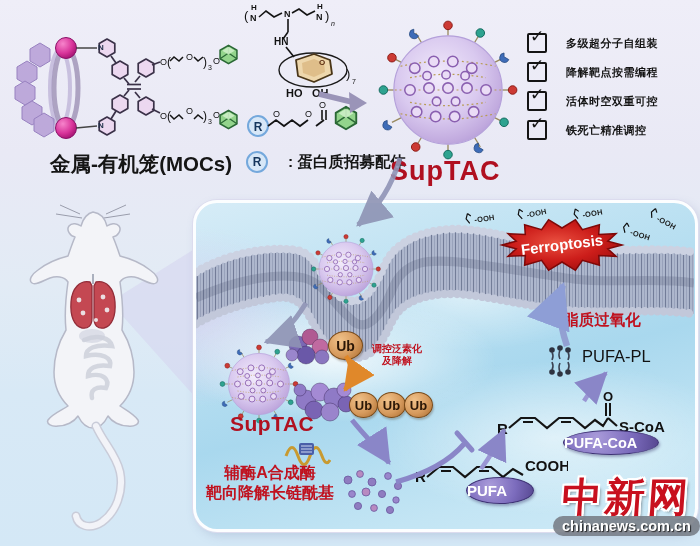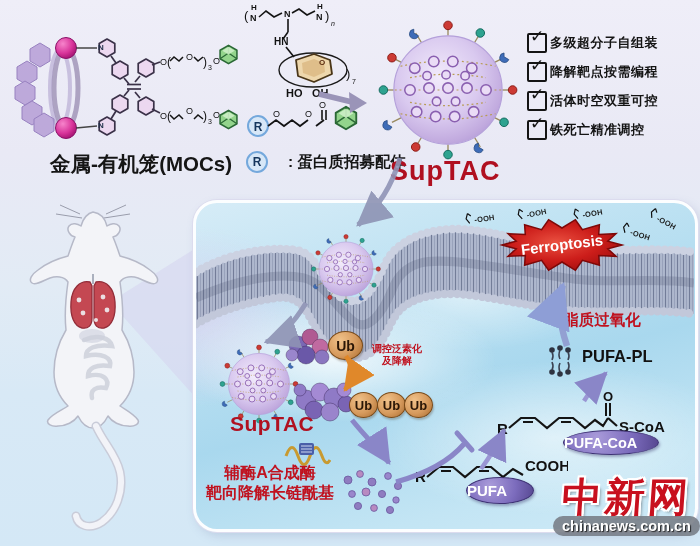--- a/index.html
+++ b/index.html
@@ -7,21 +7,21 @@
     position:relative;width:700px;height:546px;overflow:hidden;
     font-family:"Liberation Sans","DejaVu Sans",sans-serif;
     background:linear-gradient(180deg,#efeef8 0%,#e9e9f5 28%,#e2ebf5 52%,#d8e9f6 72%,#d4e8f6 100%);
   }
   .abs{position:absolute;}
   .cn{font-weight:700;color:#151515;}
   .redtxt{font-weight:700;color:#c0121f;text-align:center;line-height:1.22;}
   .checkrow{display:flex;align-items:center;margin-bottom:9px;}
   .checkbox{position:relative;width:16px;height:16px;border:2.4px solid #141414;border-radius:2px;flex:0 0 auto;}
   .checkbox .tick{position:absolute;left:1px;top:-7px;font-size:17px;font-weight:700;color:#141414;line-height:1;}
-  .checklabel{margin-left:3px;font-size:13px;font-weight:700;color:#141414;letter-spacing:.5px;white-space:nowrap;}
+  .checklabel{margin-left:19px;font-size:11px;font-weight:700;color:#141414;letter-spacing:.5px;white-space:nowrap;}
   .ub{display:flex;align-items:center;justify-content:center;border-radius:50%;
       background:radial-gradient(circle at 35% 30%,#f0c189,#d69a5d 55%,#a86a2e);
       border:1px solid #7a4a18;color:#2a1606;font-weight:700;box-shadow:1px 2px 2px rgba(60,30,0,.25);}
   .pufa-oval{display:flex;align-items:center;justify-content:flex-start;border-radius:50%;
       background:radial-gradient(circle at 35% 30%,#a99bda,#7c6cbd 55%,#55468f);
       border:1px solid #3e3274;color:#fff;font-weight:700;box-shadow:1px 2px 3px rgba(30,20,80,.35);}
   .panel{
     left:193px;top:200px;width:499px;height:326px;border-radius:24px;
     border:3px solid rgba(255,255,255,.95);
     background:
@@ -293,21 +293,21 @@
         <circle cx="24" cy="6" r="2.8"></circle>
       <circle cx="8" cy="28" r="2.8"></circle>
         <circle cx="16" cy="30" r="2.8"></circle>
         <circle cx="24" cy="28" r="2.8"></circle>
     </g>
     <g stroke="#3a4050" stroke-width="1.6" fill="none">
       <path d="M8,8 q2,4 0,8 M16,6 q-2,5 0,9 M24,8 q2,4 0,8"></path>
       <path d="M8,26 q2,-4 0,-8 M16,28 q-2,-5 0,-9 M24,26 q2,-4 0,-8"></path>
     </g>
   </svg>
-  <div class="abs" style="left:582px;top:347px;font-size:16.5px;font-weight:700;color:#111;">PUFA-PL</div>
+  <div class="abs" style="left:582px;top:347px;font-size:16.5px;font-weight:400;color:#111;">PUFA-PL</div>
 
   <div class="abs redtxt" style="left:556px;top:311px;width:92px;font-size:15.5px;">脂质过氧化</div>
 
   <svg class="abs" style="left:498px;top:216px;width:128px;height:58px;">
     <polygon fill="url(#ferG)" stroke="#7e0808" stroke-width="1.5" points="124,29 109.8,32.8 118,40.3 100.7,39.6 101.4,49.3 84.4,44.3 77.4,54.3 64,46 50.6,54.3 43.6,44.3 26.6,49.3 27.3,39.6 10,40.3 18.2,32.8 4,29 18.2,25.2 10,17.7 27.3,18.4 26.6,8.7 43.6,13.7 50.6,3.7 64,12 77.4,3.7 84.4,13.7 101.4,8.7 100.7,18.4 118,17.7 109.8,25.2"></polygon>
     <text x="64" y="34" text-anchor="middle" font-size="15" font-weight="700" fill="#fff" transform="rotate(-7 64 29)">Ferroptosis</text>
   </svg>
 
   <div class="abs ooh" style="left:463px;top:210px;transform:rotate(-8deg);">
     <svg width="10" height="14">

